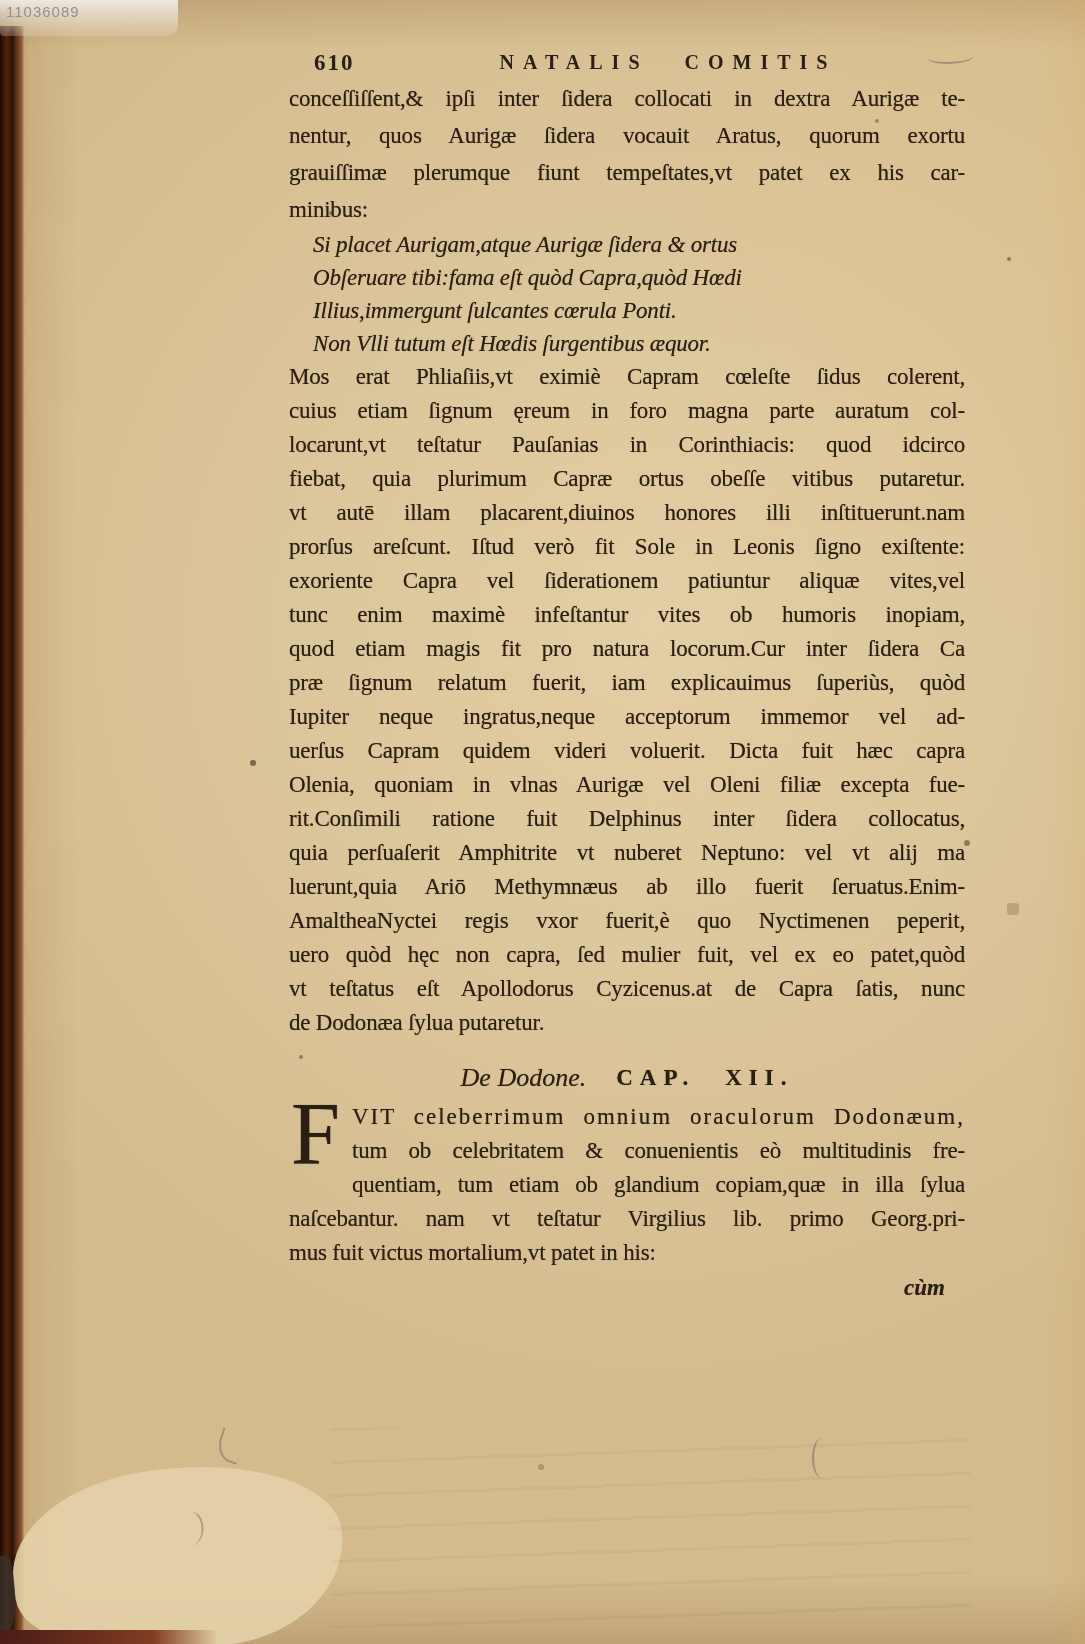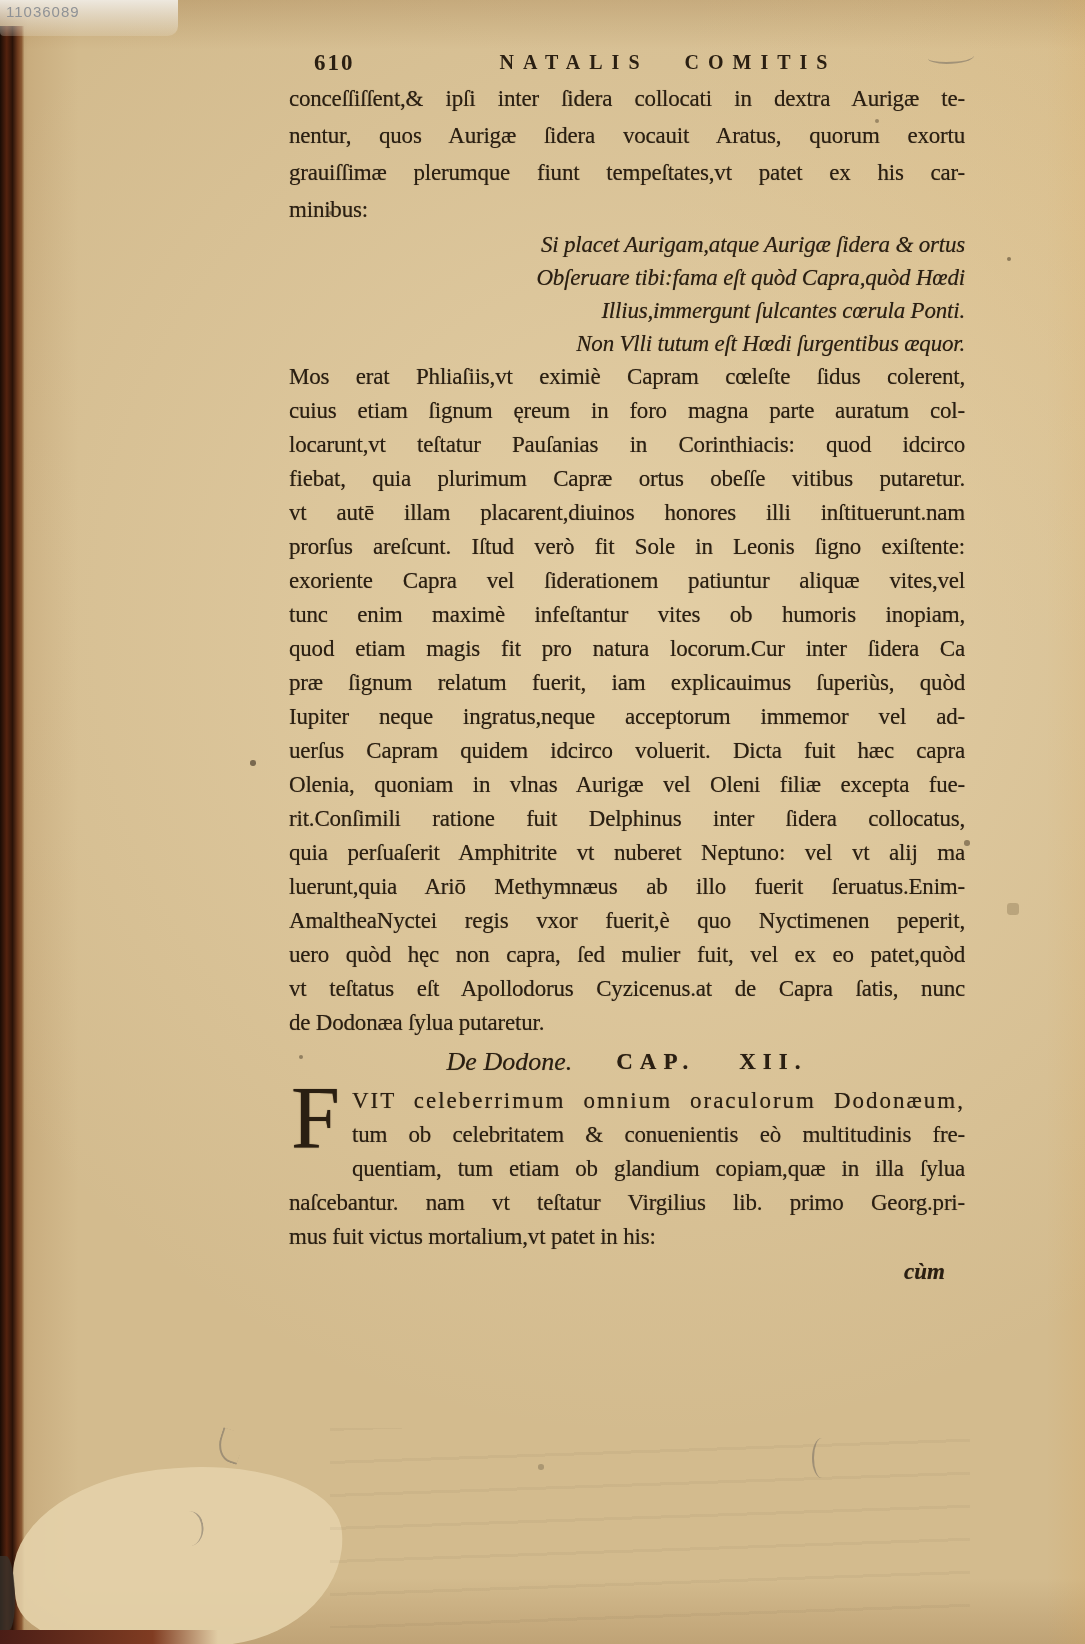--- a/index.html
+++ b/index.html
@@ -56,23 +56,23 @@
   .textcol{position:absolute;left:289px;top:80px;width:676px;}
   .ln{height:37px;line-height:37px;font-size:23px;letter-spacing:-0.2px;
     text-align:justify;text-align-last:justify;overflow:hidden;white-space:nowrap;
     text-shadow:0 0 .7px rgba(45,32,16,.6);}
   .ln.j{white-space:normal;}
   .r34{height:34px;line-height:34px;}
   .short{text-align-last:left;}
   .greek{font-family:"DejaVu Serif",serif;font-style:italic;font-size:22px;height:35px;line-height:35px;
     padding-left:24px;text-align:left;text-align-last:auto;white-space:nowrap;}
   .verse{font-style:italic;font-size:23px;height:33px;line-height:33px;padding-left:24px;
-    text-align:right;text-align-last:auto;white-space:nowrap;}
-  .chapter-row{height:44px;line-height:44px;display:flex;justify-content:center;
-    align-items:flex-end;gap:44px;text-shadow:0 0 .7px rgba(45,32,16,.6);}
+    text-align:left;text-align-last:auto;white-space:nowrap;}
+  .chapter-row{margin-top:16px;height:44px;line-height:44px;display:flex;justify-content:center;
+    align-items:flex-end;gap:30px;text-shadow:0 0 .7px rgba(45,32,16,.6);}
   .chapter-title{font-style:italic;font-size:26px;}
   .chapter-caps{font-size:23px;letter-spacing:7px;font-weight:600;}
   .dropcap{float:left;font-size:88px;line-height:60px;height:66px;padding:4px 12px 0 2px;
     text-shadow:0 0 1px rgba(45,32,16,.7);}
   .p3first{letter-spacing:2px;}
   .catchword{margin-top:4px;height:28px;line-height:28px;text-align:right;padding-right:20px;
     font-style:italic;font-size:23px;font-weight:600;text-shadow:0 0 .7px rgba(45,32,16,.6);}
 </style>
 </head>
 <body>
@@ -104,36 +104,36 @@
       <div class="ln j">nentur, quos Aurigæ ſidera vocauit Aratus, quorum exortu</div>
       <div class="ln j">grauiſſimæ plerumque fiunt tempeſtates,vt patet ex his car-</div>
       <div class="ln j short">minibus:</div>
     </div>
 
 
     <div>
       <div class="ln verse">Si placet Aurigam,atque Aurigæ ſidera &amp; ortus</div>
       <div class="ln verse">Obſeruare tibi:fama eſt quòd Capra,quòd Hœdi</div>
       <div class="ln verse">Illius,immergunt ſulcantes cœrula Ponti.</div>
-      <div class="ln verse">Non Vlli tutum eſt Hœdi ſurgentibus æquor.</div>
+      <div class="ln verse">Non Vlli tutum eſt Hœdis ſurgentibus æquor.</div>
     </div>
 
     <div>
       <div class="ln j r34">Mos erat Phliaſiis,vt eximiè Capram cœleſte ſidus colerent,</div>
       <div class="ln j r34">cuius etiam ſignum ęreum in foro magna parte auratum col-</div>
       <div class="ln j r34">locarunt,vt teſtatur Pauſanias in Corinthiacis: quod idcirco</div>
       <div class="ln j r34">fiebat, quia plurimum Capræ ortus obeſſe vitibus putaretur.</div>
       <div class="ln j r34">vt autē illam placarent,diuinos honores illi inſtituerunt.nam</div>
       <div class="ln j r34">prorſus areſcunt. Iſtud verò fit Sole in Leonis ſigno exiſtente:</div>
       <div class="ln j r34">exoriente Capra vel ſiderationem patiuntur aliquæ vites,vel</div>
       <div class="ln j r34">tunc enim maximè infeſtantur vites ob humoris inopiam,</div>
       <div class="ln j r34">quod etiam magis fit pro natura locorum.Cur inter ſidera Ca</div>
       <div class="ln j r34">præ ſignum relatum fuerit, iam explicauimus ſuperiùs, quòd</div>
       <div class="ln j r34">Iupiter neque ingratus,neque acceptorum immemor vel ad-</div>
-      <div class="ln j r34">uerſus Capram quidem idcirco voluerit.  Dicta fuit hæc capra</div>
+      <div class="ln j r34">uerſus Capram quidem videri voluerit.  Dicta fuit hæc capra</div>
       <div class="ln j r34">Olenia, quoniam in vlnas Aurigæ vel Oleni filiæ excepta fue-</div>
       <div class="ln j r34">rit.Conſimili ratione fuit Delphinus inter ſidera collocatus,</div>
       <div class="ln j r34">quia perſuaſerit Amphitrite vt nuberet Neptuno: vel vt alij ma</div>
       <div class="ln j r34">luerunt,quia Ariō Methymnæus ab illo fuerit ſeruatus.Enim-</div>
       <div class="ln j r34">AmaltheaNyctei regis vxor fuerit,è quo Nyctimenen peperit,</div>
       <div class="ln j r34">uero quòd hęc non capra, ſed mulier fuit, vel ex eo patet,quòd</div>
       <div class="ln j r34">vt teſtatus eſt Apollodorus Cyzicenus.at de Capra ſatis, nunc</div>
       <div class="ln j r34 short">de Dodonæa ſylua putaretur.</div>
     </div>
 

